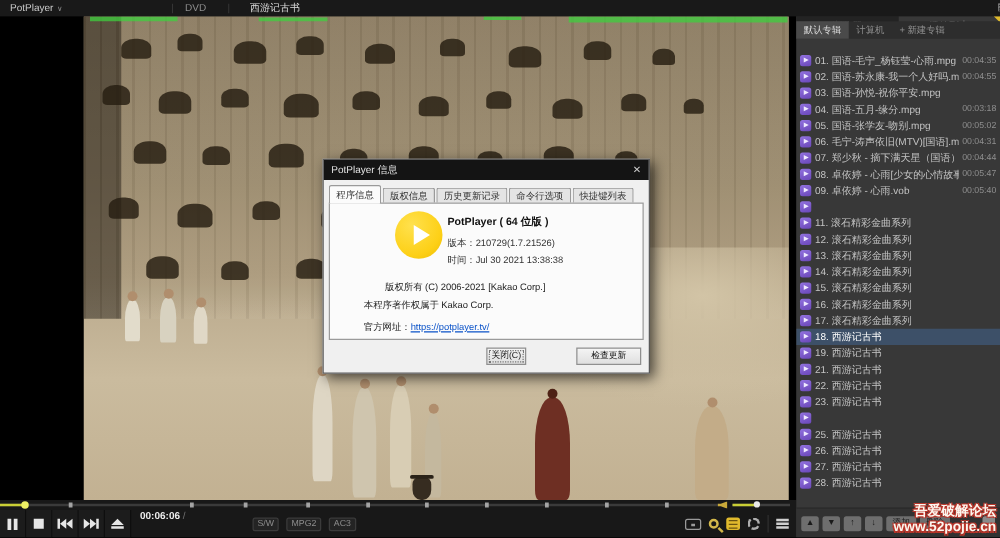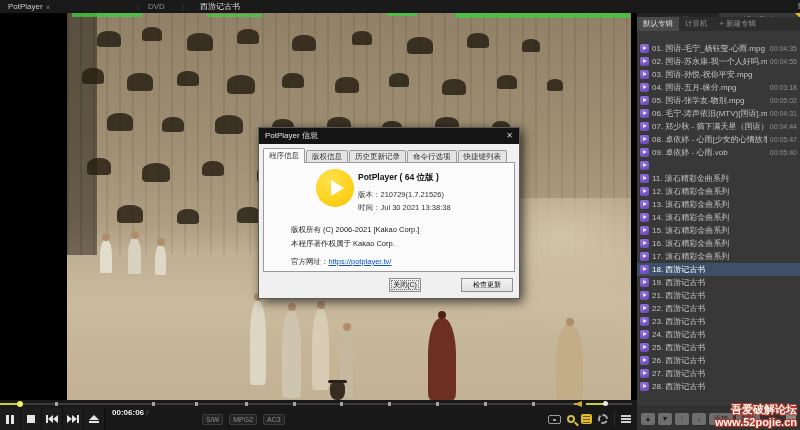--- a/index.html
+++ b/index.html
@@ -51,21 +51,21 @@
            font-size:7.5px;line-height:12px;padding:0 5px;border-radius:2px 2px 0 0;cursor:pointer;height:13px;}
   .dlg-tab.active{background:#fbfbfb;height:15px;line-height:14px;position:relative;z-index:2;}
   .dlg-page{position:absolute;left:4px;top:34px;right:4px;bottom:26px;background:#fbfbfb;border:1px solid #9a9a9a;}
   .logo{position:absolute;left:52px;top:6px;width:38px;height:38px;border-radius:50%;
         background:radial-gradient(circle at 35% 30%,#ffe14d,#fdd017 65%,#eebc00);}
   .logo::after{content:"";position:absolute;left:15px;top:11px;border-left:13px solid #fff;
                border-top:8px solid transparent;border-bottom:8px solid transparent;}
   .dlg-heading{position:absolute;left:94px;top:9px;font-weight:bold;font-size:8.5px;color:#111;}
   .dlg-version{position:absolute;left:94px;top:27px;color:#333;font-size:7.5px;}
   .dlg-date{position:absolute;left:94px;top:40px;color:#333;font-size:7.5px;}
-  .dlg-copy1{position:absolute;left:27px;top:62px;color:#222;font-size:7.5px;}
+  .dlg-copy1{position:absolute;left:44px;top:62px;color:#222;font-size:7.5px;}
   .dlg-copy2{position:absolute;left:27px;top:76px;color:#222;font-size:7.5px;}
   .dlg-site{position:absolute;left:27px;top:94px;font-size:7.5px;color:#222;}
   .dlg-link{color:#0a52c8;text-decoration:underline;cursor:pointer;}
   .dlg-buttons{position:absolute;left:4px;right:4px;bottom:5px;height:15px;}
   .dlg-btn{position:absolute;height:14px;line-height:12px;text-align:center;font-size:7px;color:#111;
            background:linear-gradient(#f4f4f4,#dfdfdf);border:1px solid #8f8f8f;cursor:pointer;}
   .dlg-btn.close{left:126px;width:32px;outline:1px dotted #777;outline-offset:-3px;}
   .dlg-btn.update{right:2px;width:52px;}
 
   
@@ -421,21 +421,20 @@
         <div class="pl-row">
           <span class="file-ico"></span>
           <span class="pl-text">22. 西游记古书</span>
         </div>
         <div class="pl-row">
           <span class="file-ico"></span>
           <span class="pl-text">23. 西游记古书</span>
         </div>
         <div class="pl-row">
           <span class="file-ico"></span>
-          <span class="pl-text">24. 西游记古书</span>
         </div>
         <div class="pl-row">
           <span class="file-ico"></span>
           <span class="pl-text">25. 西游记古书</span>
         </div>
         <div class="pl-row">
           <span class="file-ico"></span>
           <span class="pl-text">26. 西游记古书</span>
         </div>
         <div class="pl-row">

